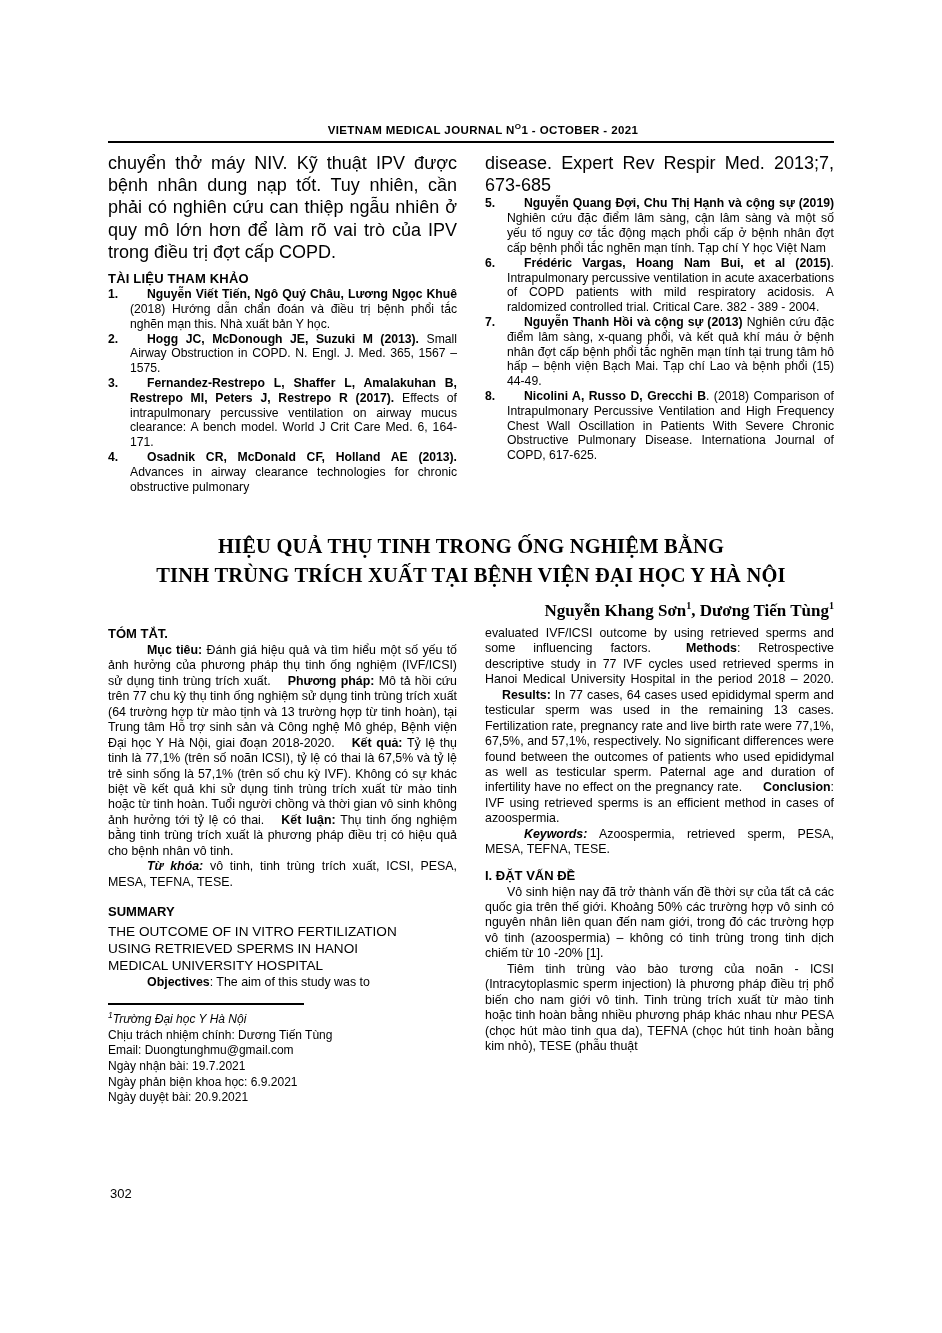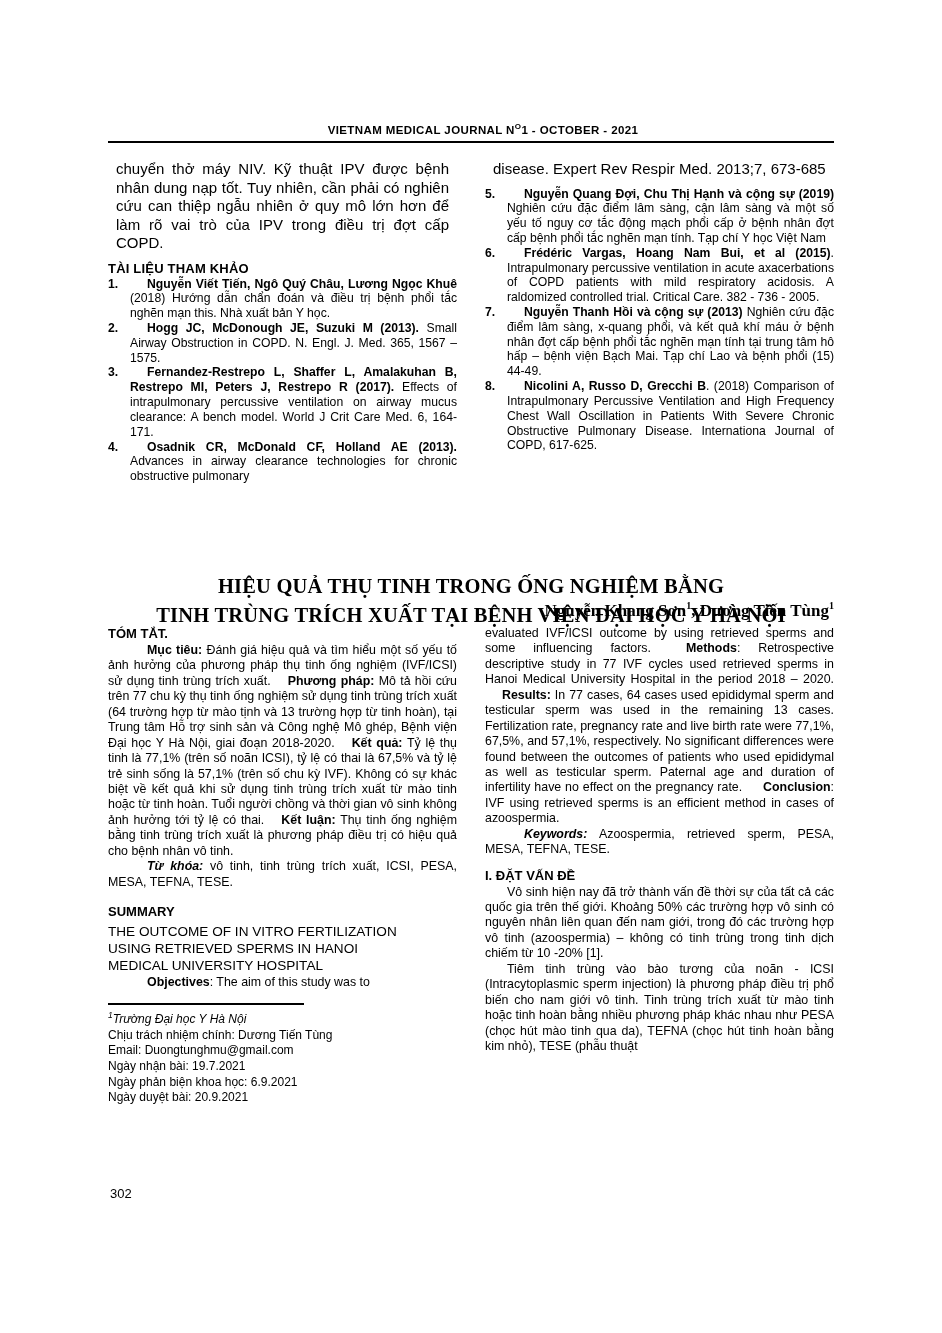--- a/index.html
+++ b/index.html
@@ -43,24 +43,24 @@
   .cols {
     position: absolute;
     left: 108px;
     top: 152px;
     width: 726px;
     display: flex;
     gap: 28px;
   }
   .col { width: 349px; }
   .body-text {
-    font-size: 15px;
+    font-size: 18px;
     line-height: 1.235;
     text-align: justify;
-    margin: 8px;
+    margin: 0;
   }
   .sec-head {
     font-size: 13px;
     font-weight: bold;
     margin: 8px 0 1px 0;
     letter-spacing: 0.2px;
   }
   
   ol.refs {
     margin: 0;
@@ -90,21 +90,20 @@
     position: absolute;
     left: 108px;
     top: 532px;
     width: 726px;
     text-align: center;
     font-family: "Liberation Serif", serif;
     font-weight: bold;
     font-size: 20.5px;
     line-height: 1.42;
     letter-spacing: 0.2px;
-    margin-top: 40px;
   }
   .authors {
     position: absolute;
     left: 108px;
     top: 600px;
     width: 726px;
     text-align: right;
     font-family: "Liberation Serif", serif;
     font-weight: bold;
     font-size: 17px;
@@ -200,21 +199,21 @@
       </ol>
     </div>
 
     <div class="col">
       <p class="body-text">disease. Expert Rev Respir Med. 2013;7, 673-685</p>
       <ol class="refs">
         <li>
           <span class="num">5.</span><span class="b">Nguyễn Quang Đợi, Chu Thị Hạnh và cộng sự (2019)</span><span> Nghiên cứu đặc điểm lâm sàng, cận lâm sàng và một số yếu tố nguy cơ tắc động mạch phổi cấp ở bệnh nhân đợt cấp bệnh phổi tắc nghẽn mạn tính. Tạp chí Y học Việt Nam</span>
         </li>
         <li>
-          <span class="num">6.</span><span class="b">Frédéric Vargas, Hoang Nam Bui, et al (2015)</span><span>. Intrapulmonary percussive ventilation in acute axacerbations of COPD patients with mild respiratory acidosis. A raldomized controlled trial. Critical Care. 382 - 736 - 2005.</span>
+          <span class="num">6.</span><span class="b">Frédéric Vargas, Hoang Nam Bui, et al (2015)</span><span>. Intrapulmonary percussive ventilation in acute axacerbations of COPD patients with mild respiratory acidosis. A raldomized controlled trial. Critical Care. 382 - 389 - 2004.</span>
         </li>
         <li>
           <span class="num">7.</span><span class="b">Nguyễn Thanh Hồi và cộng sự (2013)</span><span> Nghiên cứu đặc điểm lâm sàng, x-quang phổi, và kết quả khí máu ở bệnh nhân đợt cấp bệnh phổi tắc nghẽn mạn tính tại trung tâm hô hấp – bệnh viện Bạch Mai. Tạp chí Lao và bệnh phổi (15) 44-49.</span>
         </li>
         <li>
           <span class="num">8.</span><span class="b">Nicolini A, Russo D, Grecchi B</span><span>. (2018) Comparison of Intrapulmonary Percussive Ventilation and High Frequency Chest Wall Oscillation in Patients With Severe Chronic Obstructive Pulmonary Disease. Internationa Journal of COPD, 617-625.</span>
         </li>
       </ol>
     </div>
   </div>

